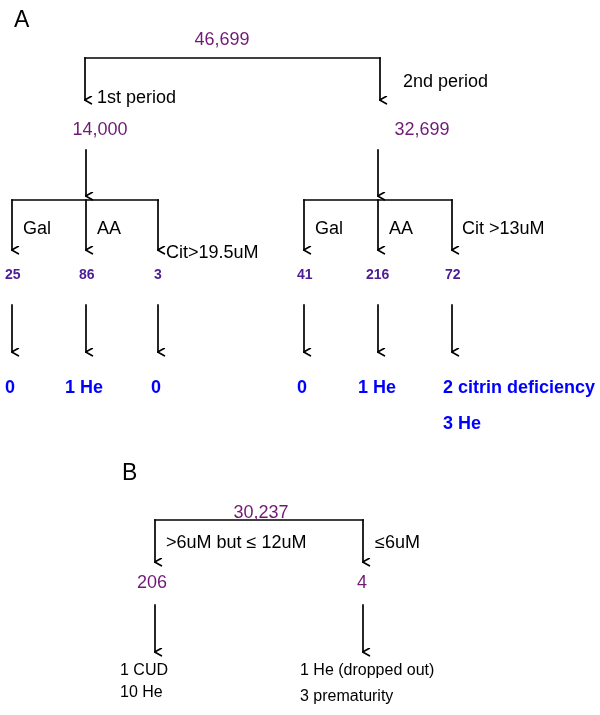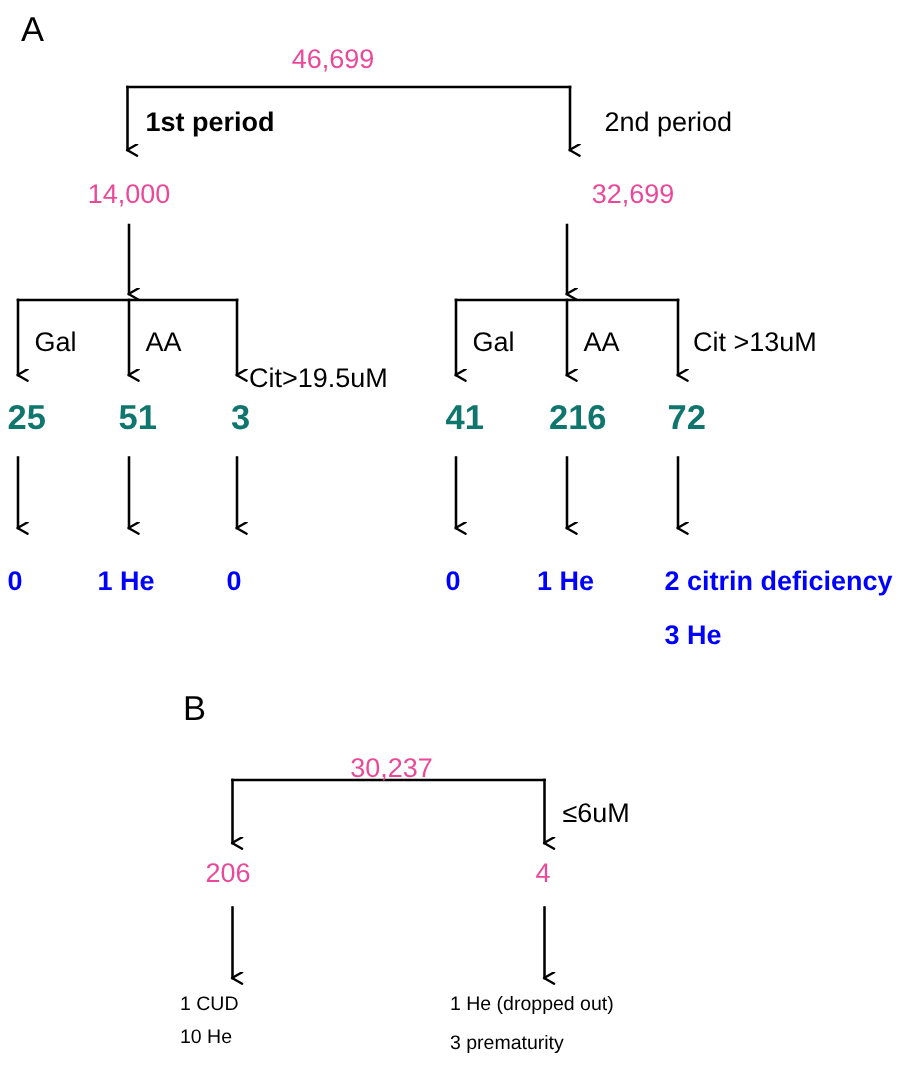--- a/index.html
+++ b/index.html
@@ -31,38 +31,38 @@
     white-space: pre;
     line-height: 1;
     font-family: "Liberation Sans", sans-serif;
   }
   .panel-letter {
     font-size: 23px;
     color: #000000;
   }
   .count {
     font-size: 18px;
-    color: #ec4899;
+    color: #701a75;
   }
   .branch {
     font-size: 18px;
     color: #000000;
   }
   .result-blue {
     font-size: 18px;
     color: #0000ff;
     font-weight: bold;
   }
   .num-blue {
-    font-size: 23px;
-    color: #0f766e;
+    font-size: 14px;
+    color: #4c1d95;
     font-weight: bold;
   }
   .outcome {
-    font-size: 13px;
+    font-size: 16px;
     color: #000000;
   }
   .ctr { transform: translateX(-50%); }
 </style>
 </head>
 <body>
 
 <div id="figure">
 
   <svg class="lines" viewBox="0 0 600 715" xmlns="http://www.w3.org/2000/svg">
@@ -104,55 +104,56 @@
 
       <path d="M155,605 L155,652" marker-end="url(#ah)"></path>
       <path d="M363,605 L363,652" marker-end="url(#ah)"></path>
     </g>
   </svg>
 
   <div class="lbl panel-letter" style="left:14px; top:8px;">A</div>
 
   <div class="lbl count ctr" style="left:222px; top:30px;">46,699</div>
 
-  <div class="lbl branch" style="left:97px; top:72px;font-weight:bold;">1st period</div>
+  <div class="lbl branch" style="left:97px; top:88px;">1st period</div>
   <div class="lbl branch" style="left:403px; top:72px;">2nd period</div>
 
-  <div class="lbl count ctr" style="left:86px; top:120px;">14,000</div>
+  <div class="lbl count ctr" style="left:100px; top:120px;">14,000</div>
   <div class="lbl count ctr" style="left:378px; top:120px;margin-left:44px;">32,699</div>
 
   <div class="lbl branch" style="left:23px; top:219px;">Gal</div>
   <div class="lbl branch" style="left:97px; top:219px;">AA</div>
   <div class="lbl branch" style="left:166px; top:219px;margin-top:24px;">Cit&gt;19.5uM</div>
 
   <div class="lbl branch" style="left:315px; top:219px;">Gal</div>
   <div class="lbl branch" style="left:389px; top:219px;">AA</div>
   <div class="lbl branch" style="left:462px; top:219px;">Cit &gt;13uM</div>
 
   <div class="lbl num-blue" style="left:5px; top:267px;">25</div>
-  <div class="lbl num-blue" style="left:79px; top:267px;">51</div>
+  <div class="lbl num-blue" style="left:79px; top:267px;">86</div>
   <div class="lbl num-blue" style="left:154px; top:267px;">3</div>
 
   <div class="lbl num-blue" style="left:297px; top:267px;">41</div>
   <div class="lbl num-blue" style="left:366px; top:267px;">216</div>
   <div class="lbl num-blue" style="left:445px; top:267px;">72</div>
 
   <div class="lbl result-blue" style="left:5px; top:378px;">0</div>
   <div class="lbl result-blue" style="left:65px; top:378px;">1 He</div>
   <div class="lbl result-blue" style="left:151px; top:378px;">0</div>
 
   <div class="lbl result-blue" style="left:297px; top:378px;">0</div>
   <div class="lbl result-blue" style="left:358px; top:378px;">1 He</div>
   <div class="lbl result-blue" style="left:443px; top:378px;">2 citrin deficiency</div>
   <div class="lbl result-blue" style="left:443px; top:414px;">3 He</div>
 
   <div class="lbl panel-letter" style="left:122px; top:461px;">B</div>
 
   <div class="lbl count ctr" style="left:261px; top:492px;margin-top:11px;">30,237</div>
 
+  <div class="lbl branch" style="left:166px; top:533px;">&gt;6uM but ≤ 12uM</div>
   <div class="lbl branch" style="left:375px; top:533px;">≤6uM</div>
 
   <div class="lbl count" style="left:137px; top:573px;">206</div>
   <div class="lbl count" style="left:357px; top:573px;">4</div>
 
   <div class="lbl outcome" style="left:120px; top:662px;">1 CUD</div>
   <div class="lbl outcome" style="left:120px; top:648px;margin-top:36px;">10 He</div>
 
   <div class="lbl outcome" style="left:300px; top:662px;">1 He (dropped out)</div>
   <div class="lbl outcome" style="left:300px; top:688px;text-align:right;">3 prematurity</div>

